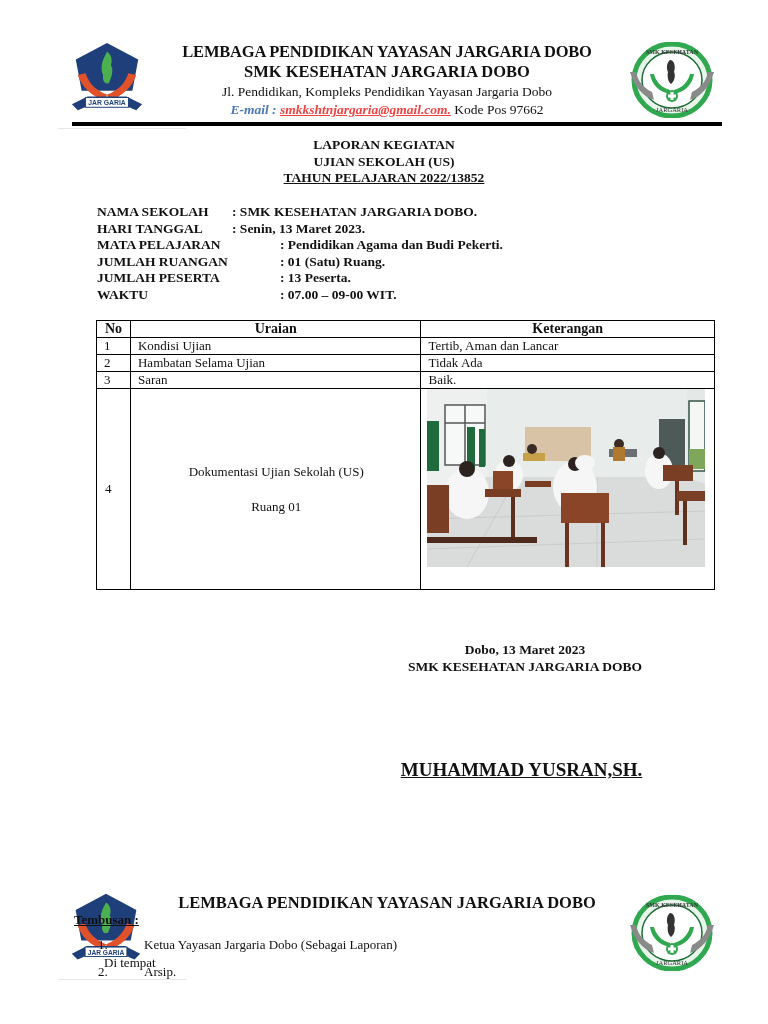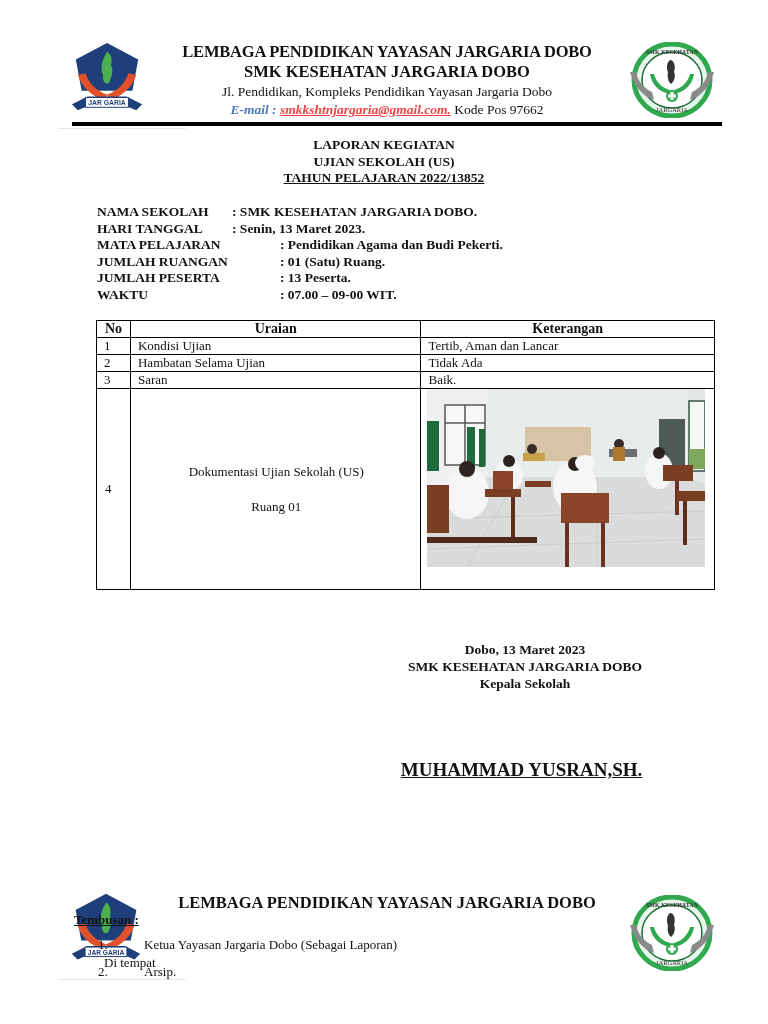--- a/index.html
+++ b/index.html
@@ -241,21 +241,20 @@
             </svg>
           </div>
         </td>
       </tr>
     </tbody>
   </table>
 
   <div class="sign">
     <div>Dobo, 13 Maret 2023</div>
     <div>SMK KESEHATAN JARGARIA DOBO</div>
-    <div>Kepala Sekolah</div>
   </div>
   <div class="sign-name">MUHAMMAD YUSRAN,SH.</div>
 
   <div class="footer">
     <svg class="logo-left" viewBox="0 0 80 80">
       <polygon points="40,3 72,20 66,52 14,52 8,20" fill="#1f3f7a"></polygon>
       <path d="M40,12 C44,14 46,20 44,26 C47,30 45,38 42,44 C38,46 35,42 36,36 C33,30 35,22 37,18 Z" fill="#4caf50"></path>
       <path d="M10,36 C14,48 24,58 38,62 L40,56 C30,52 22,46 18,34 Z" fill="#e2522a"></path>
       <path d="M70,36 C66,48 56,58 42,62 L40,56 C50,52 58,46 62,34 Z" fill="#e2522a"></path>
       <path d="M4,66 L20,58 L60,58 L76,66 L70,72 L60,68 L20,68 L10,72 Z" fill="#1f3f7a"></path>

